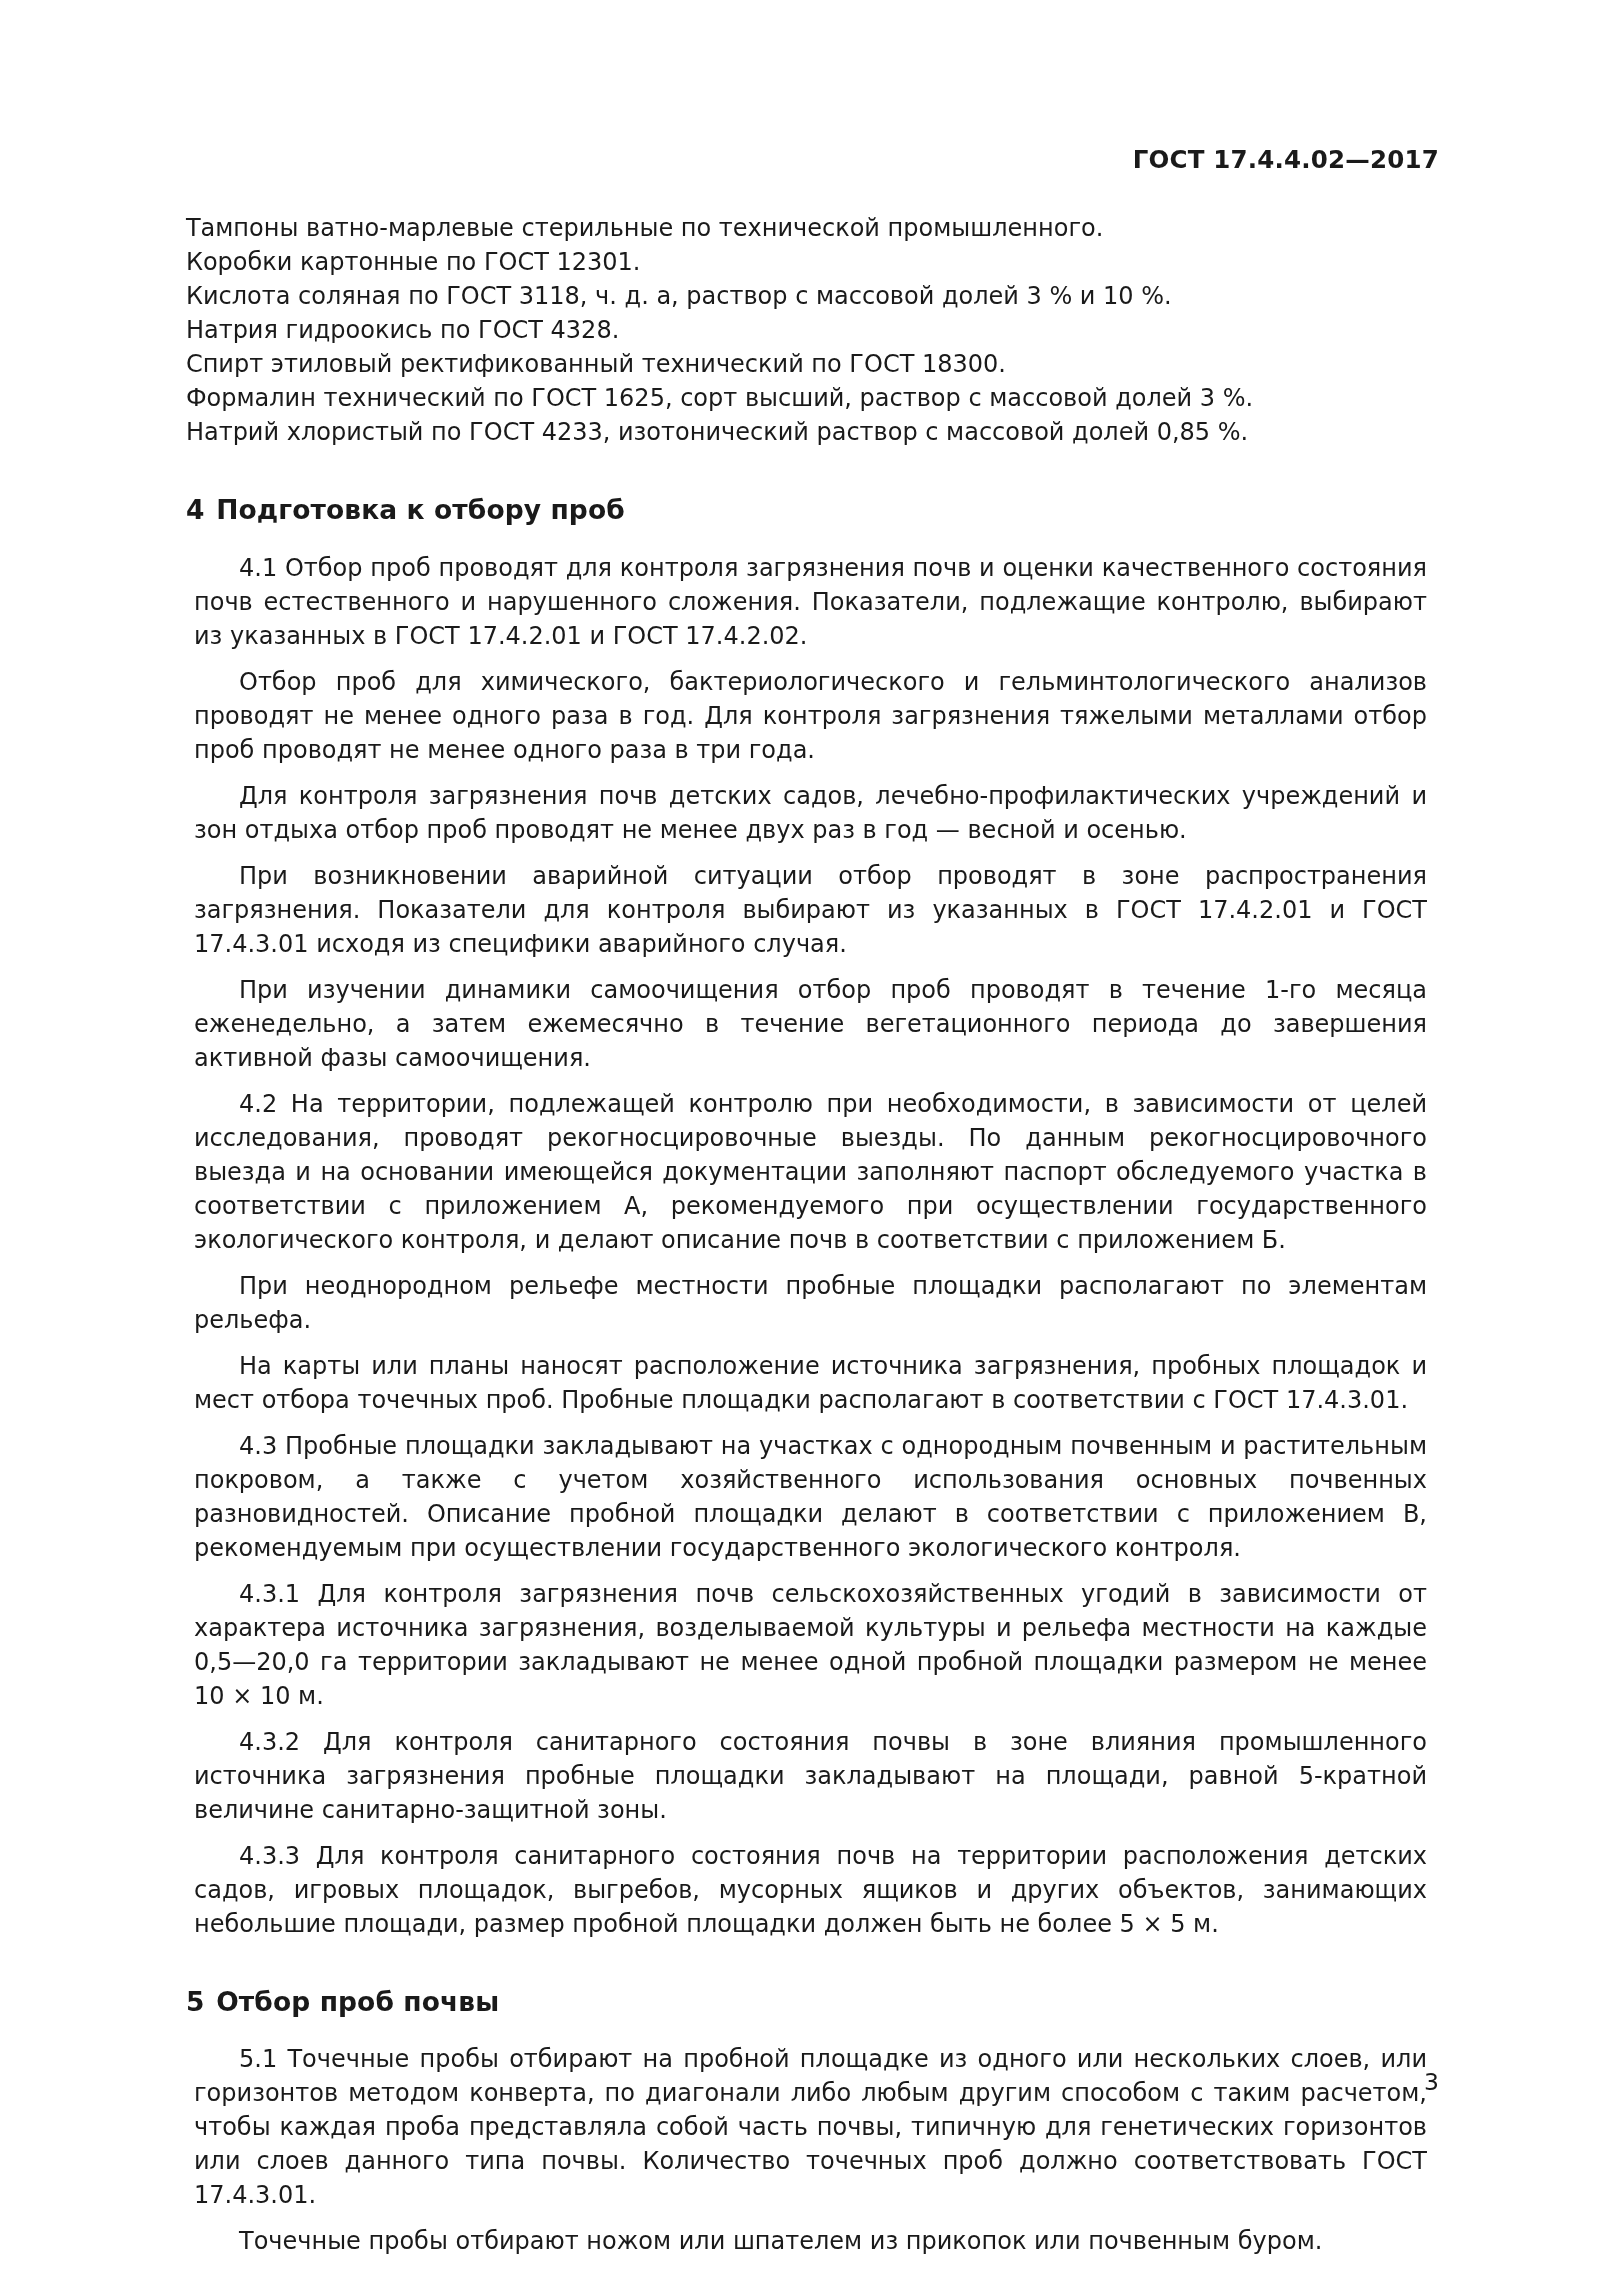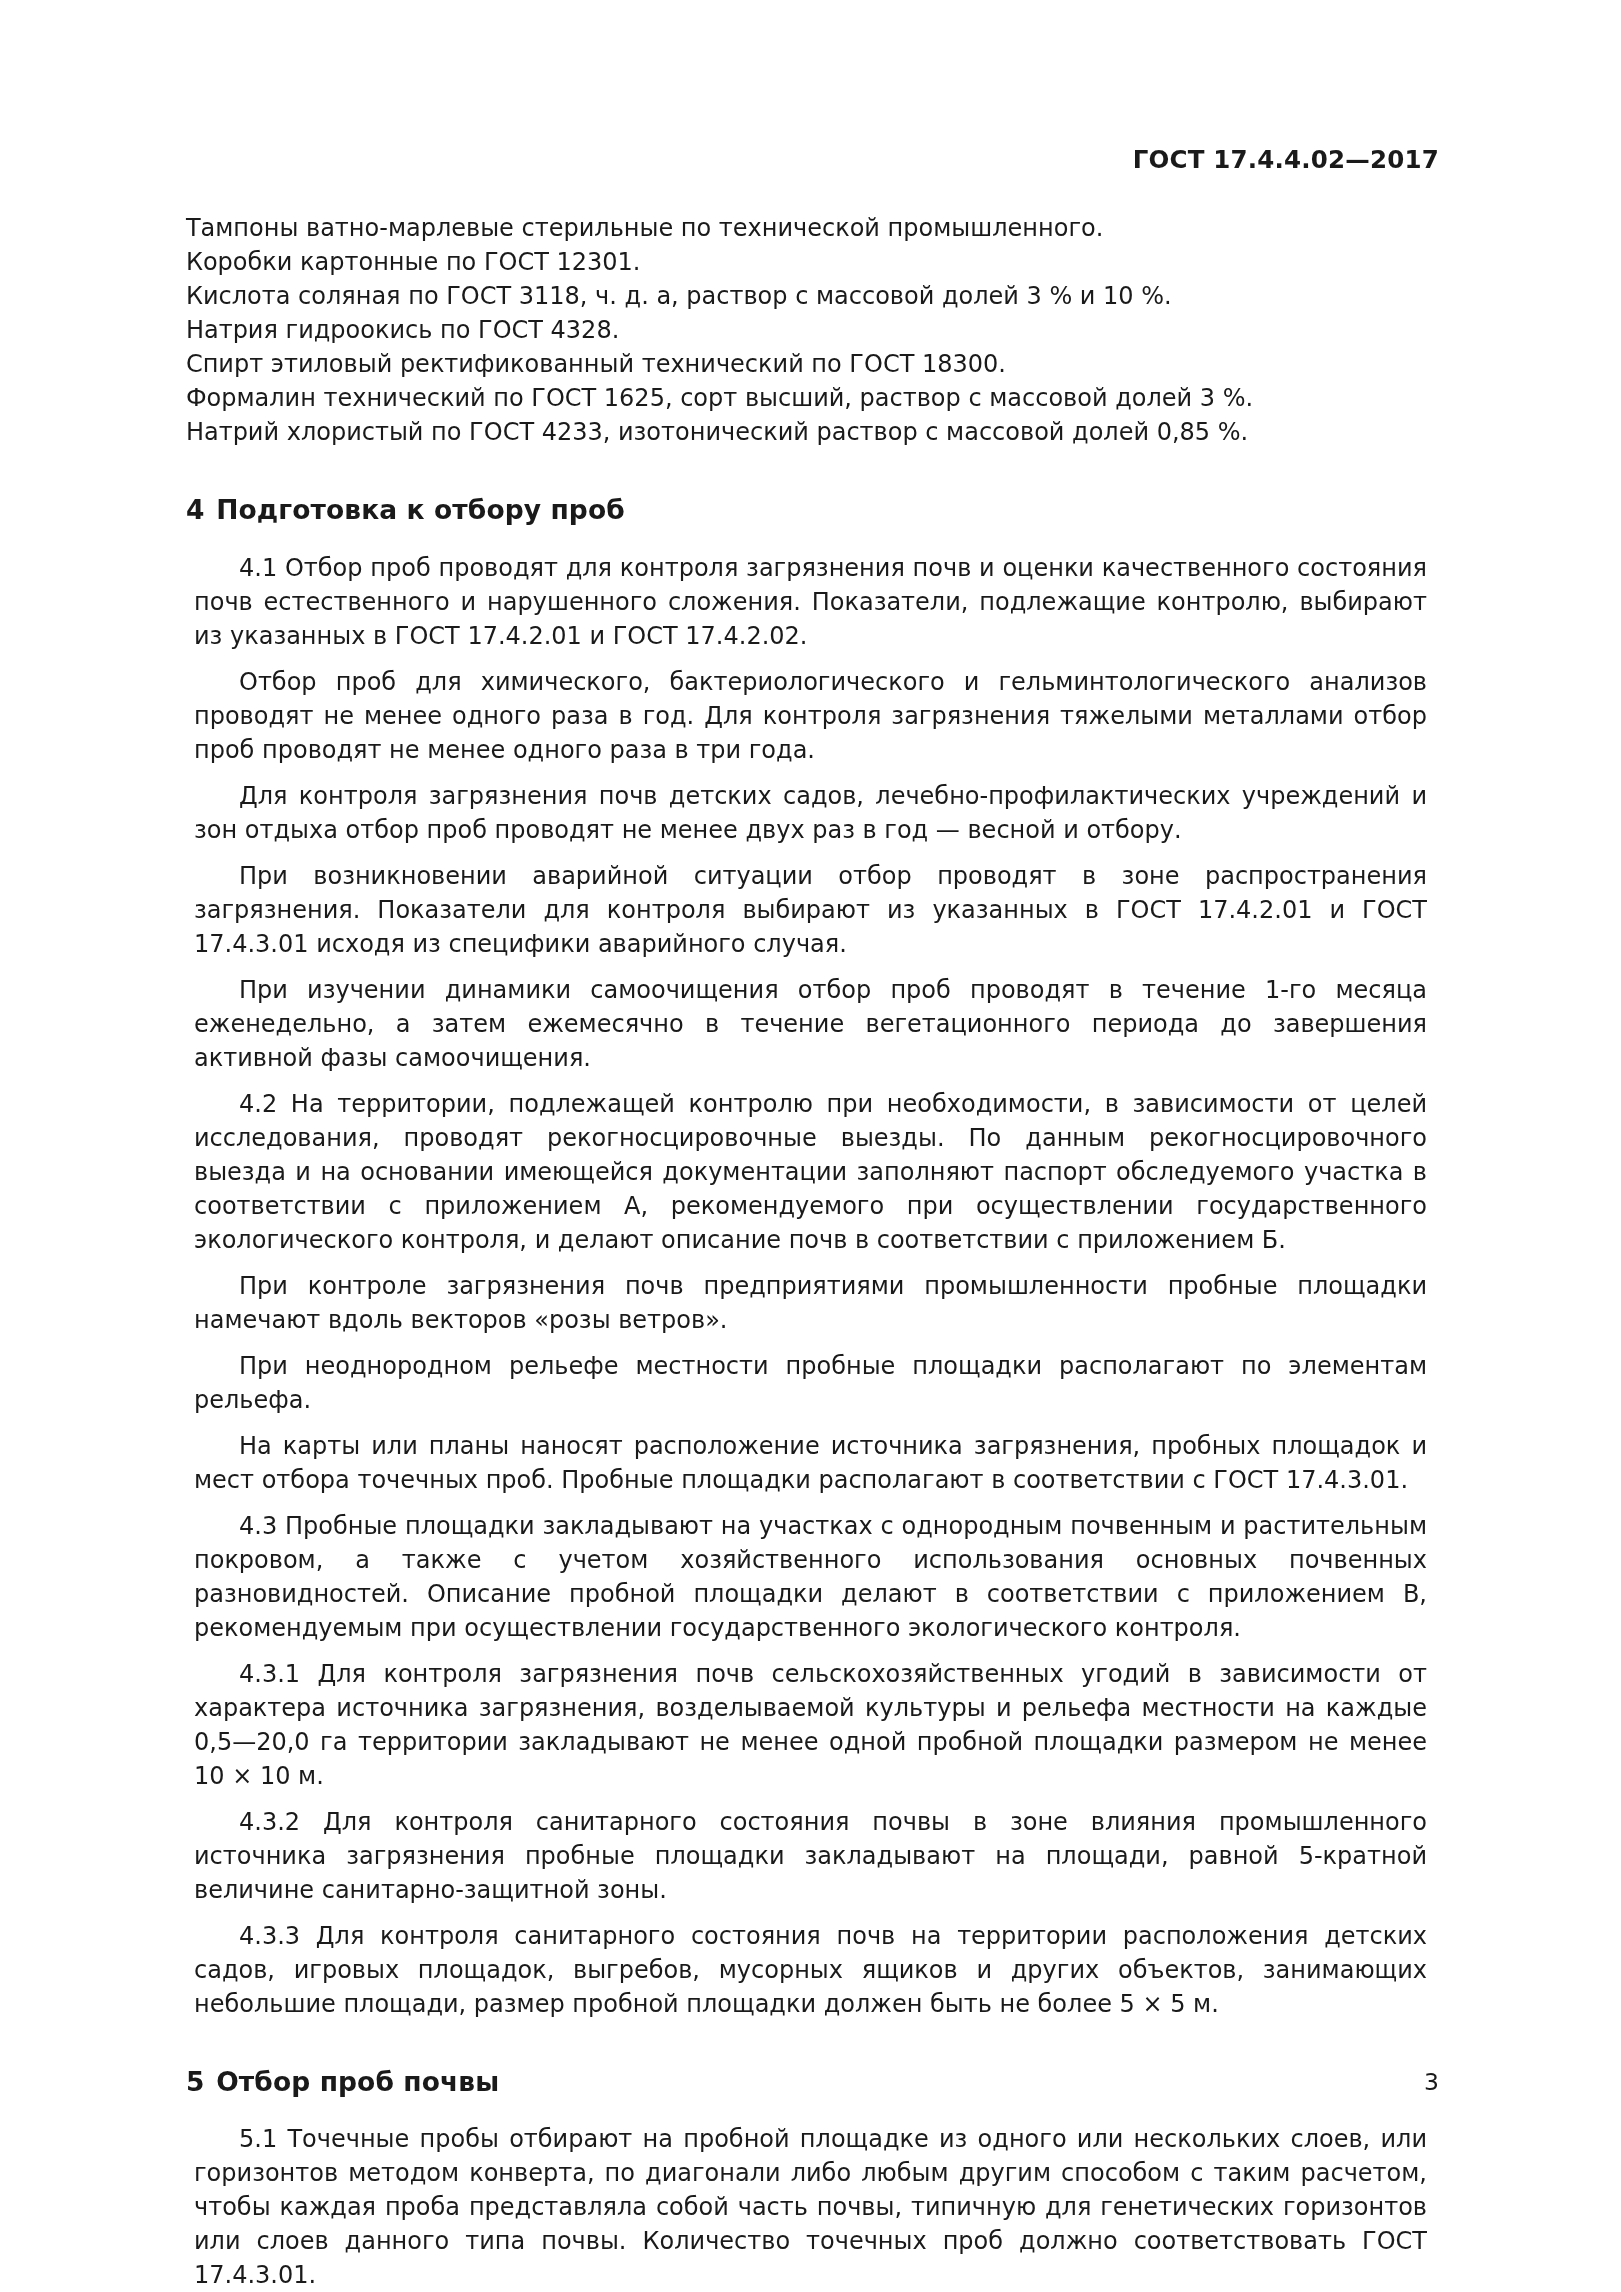--- a/index.html
+++ b/index.html
@@ -95,25 +95,24 @@
       <div class="intro-line">Формалин технический по ГОСТ 1625, сорт высший, раствор с массовой долей 3 %.</div>
       <div class="intro-line">Натрий хлористый по ГОСТ 4233, изотонический раствор с массовой долей 0,85 %.</div>
     </div>
 
     <h2 class="section">
       <span class="num">4</span><span>Подготовка к отбору проб</span>
     </h2>
 
     <p class="para">4.1 Отбор проб проводят для контроля загрязнения почв и оценки качественного состояния почв естественного и нарушенного сложения. Показатели, подлежащие контролю, выбирают из указанных в ГОСТ 17.4.2.01 и ГОСТ 17.4.2.02.</p>
     <p class="para">Отбор проб для химического, бактериологического и гельминтологического анализов проводят не менее одного раза в год. Для контроля загрязнения тяжелыми металлами отбор проб проводят не менее одного раза в три года.</p>
-    <p class="para">Для контроля загрязнения почв детских садов, лечебно-профилактических учреждений и зон отдыха отбор проб проводят не менее двух раз в год — весной и отбору.</p>
+    <p class="para">Для контроля загрязнения почв детских садов, лечебно-профилактических учреждений и зон отдыха отбор проб проводят не менее двух раз в год — весной и осенью.</p>
     <p class="para">При возникновении аварийной ситуации отбор проводят в зоне распространения загрязнения. Показатели для контроля выбирают из указанных в ГОСТ 17.4.2.01 и ГОСТ 17.4.3.01 исходя из специфики аварийного случая.</p>
     <p class="para">При изучении динамики самоочищения отбор проб проводят в течение 1-го месяца еженедельно, а затем ежемесячно в течение вегетационного периода до завершения активной фазы самоочищения.</p>
     <p class="para">4.2 На территории, подлежащей контролю при необходимости, в зависимости от целей исследования, проводят рекогносцировочные выезды. По данным рекогносцировочного выезда и на основании имеющейся документации заполняют паспорт обследуемого участка в соответствии с приложением А, рекомендуемого при осуществлении государственного экологического контроля, и делают описание почв в соответствии с приложением Б.</p>
-    <p class="para">При контроле загрязнения почв предприятиями промышленности пробные площадки намечают вдоль векторов «розы ветров».</p>
     <p class="para">При неоднородном рельефе местности пробные площадки располагают по элементам рельефа.</p>
     <p class="para">На карты или планы наносят расположение источника загрязнения, пробных площадок и мест отбора точечных проб. Пробные площадки располагают в соответствии с ГОСТ 17.4.3.01.</p>
     <p class="para">4.3 Пробные площадки закладывают на участках с однородным почвенным и растительным покровом, а также с учетом хозяйственного использования основных почвенных разновидностей. Описание пробной площадки делают в соответствии с приложением В, рекомендуемым при осуществлении государственного экологического контроля.</p>
     <p class="para">4.3.1 Для контроля загрязнения почв сельскохозяйственных угодий в зависимости от характера источника загрязнения, возделываемой культуры и рельефа местности на каждые 0,5—20,0 га территории закладывают не менее одной пробной площадки размером не менее 10 × 10 м.</p>
     <p class="para">4.3.2 Для контроля санитарного состояния почвы в зоне влияния промышленного источника загрязнения пробные площадки закладывают на площади, равной 5-кратной величине санитарно-защитной зоны.</p>
     <p class="para">4.3.3 Для контроля санитарного состояния почв на территории расположения детских садов, игровых площадок, выгребов, мусорных ящиков и других объектов, занимающих небольшие площади, размер пробной площадки должен быть не более 5 × 5 м.</p>
 
     <h2 class="section s5">
       <span class="num">5</span><span>Отбор проб почвы</span>
     </h2>

